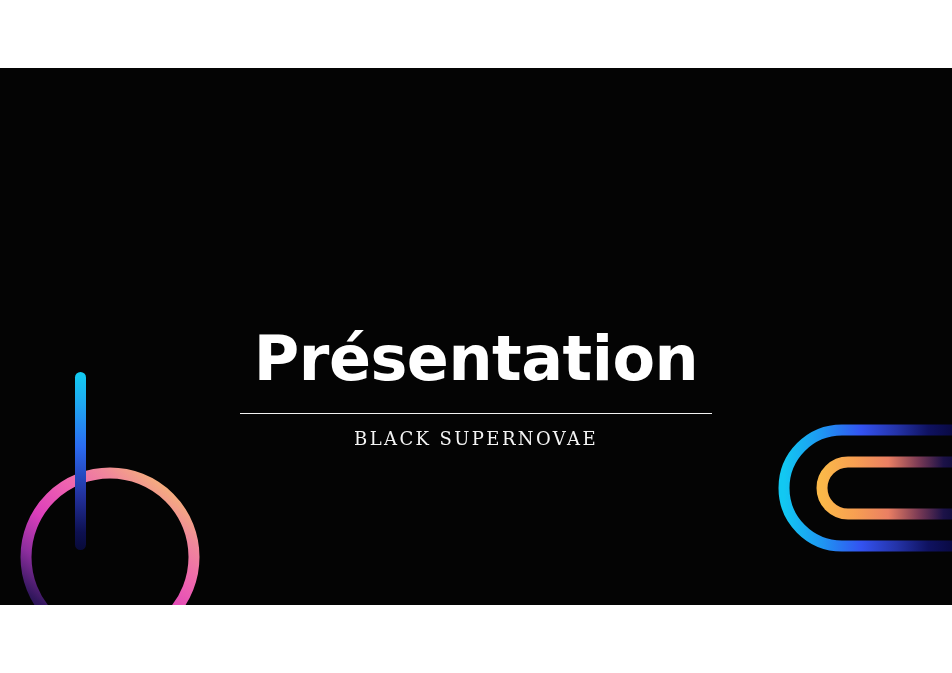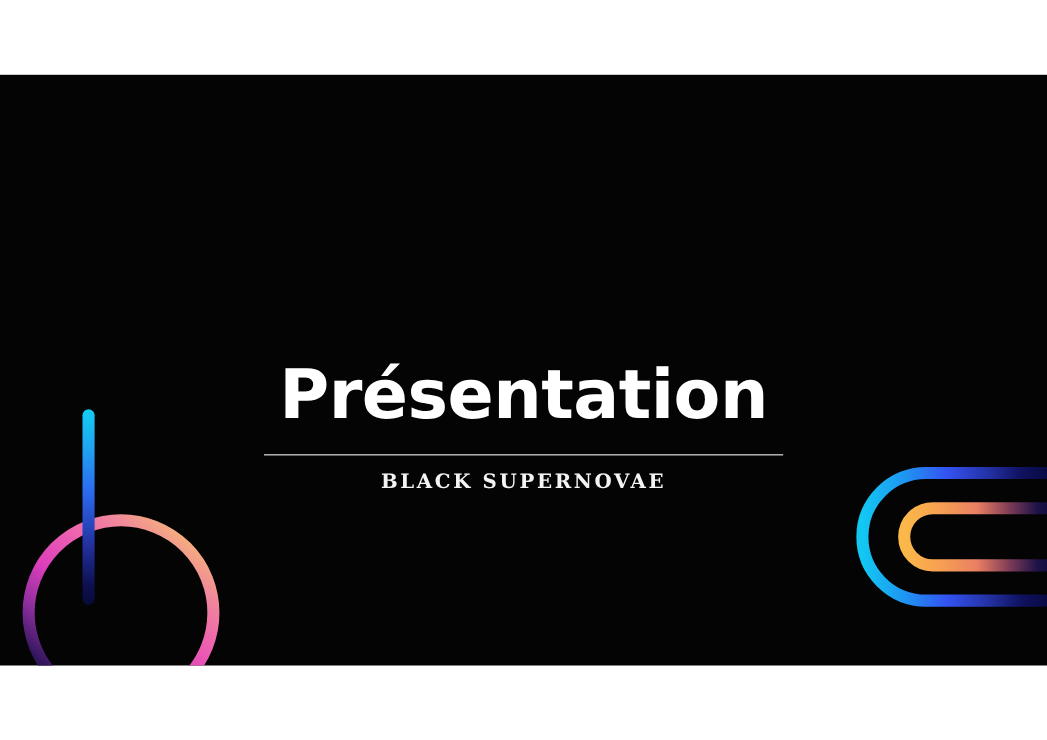--- a/index.html
+++ b/index.html
@@ -135,21 +135,21 @@
   }
   #divider {
     width: 472px;
     height: 1px;
     background: #f2f2f2;
     margin: 22px 0 0 0;
   }
   #subtitle {
     color: #f4f4f4;
     font-family: "DejaVu Serif", serif;
-    font-weight: 700;
+    font-weight: 400;
     font-size: 18px;
     letter-spacing: 2.4px;
     margin-top: 14px;
     white-space: nowrap;
   }
 </style>
 </head>
 <body>
 
 <div id="page">

